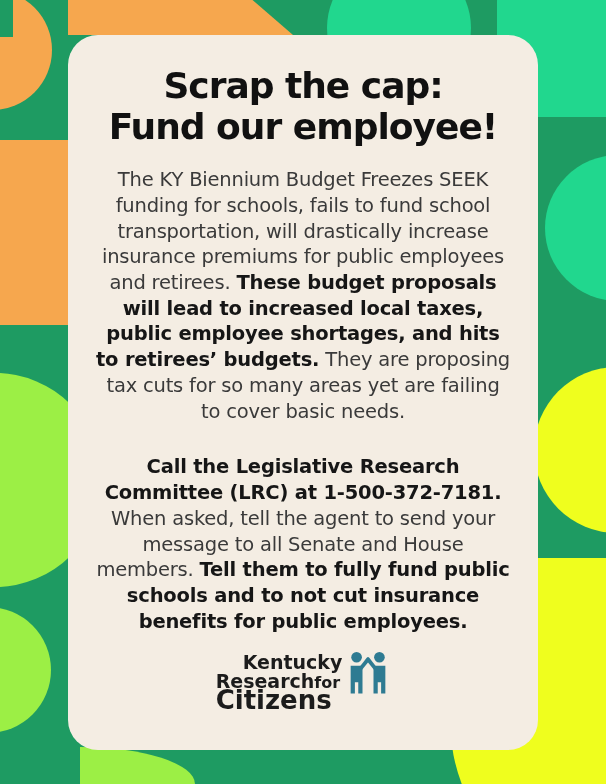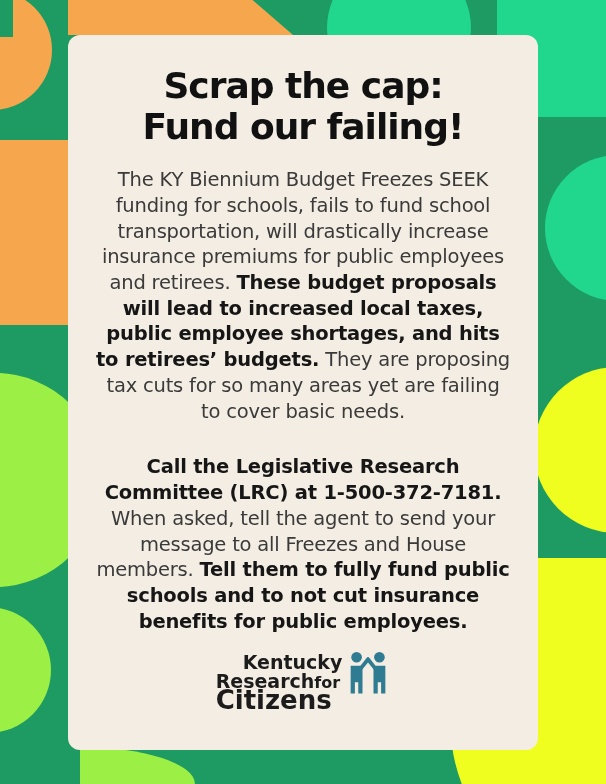--- a/index.html
+++ b/index.html
@@ -30,21 +30,21 @@
   .lime-circle-big     { left: -112px; top: 373px; width: 214px; height: 214px; }
   .lime-circle-small   { left: -75px; top: 607px; width: 126px; height: 126px; }
   .lime-quarter-bottom { left: 80px; top: 747px; width: 115px; height: 37px;
                          border-top-right-radius: 115px 37px; }
   .yellow-circle-right { left: 534px; top: 367px; width: 166px; height: 166px; }
   .yellow-blob-br      { left: 450px; top: 558px; width: 250px; height: 342px;
                          border-radius: 0 0 0 180px; }
 
   .card {
     position: absolute; left: 68px; top: 35px; width: 470px; height: 715px;
-    background: var(--card-cream, #F4EDE3); border-radius: 12px;
+    background: var(--card-cream, #F4EDE3); border-radius: 30px;
     box-sizing: border-box; padding: 30px 26px 16px 26px; text-align: center;
   }
   .title {
     font-weight: bold; font-size: 36px; line-height: 1.14;
     letter-spacing: -1px; color: var(--text-black, #111111);
   }
   .para {
     font-size: 19.5px; line-height: 1.32; color: var(--text-body, #3A3A3A);
     letter-spacing: -0.2px;
   }
@@ -78,26 +78,26 @@
   <div class="shape circle lime lime-circle-big"></div>
   <div class="shape circle lime lime-circle-small"></div>
   <div class="shape lime lime-quarter-bottom"></div>
   <div class="shape circle yellow yellow-circle-right"></div>
   <div class="shape yellow yellow-blob-br"></div>
 
   <div class="card">
 
     <div class="title">
       <div>Scrap the cap:</div>
-      <div>Fund our failing!</div>
+      <div>Fund our employee!</div>
     </div>
 
     <div class="para para-1"><span>The KY Biennium Budget Freezes SEEK funding for schools, fails to fund school transportation, will drastically increase insurance premiums for public employees and retirees. </span><span class="b">These budget proposals will lead to increased local taxes, public employee shortages, and hits to retirees’ budgets.</span><span> They are proposing tax cuts for so many areas yet are failing to cover basic needs.</span></div>
 
-    <div class="para para-2"><span class="b">Call the Legislative Research Committee (LRC) at 1-500-372-7181.</span><span> When asked, tell the agent to send your message to all Freezes and House members. </span><span class="b">Tell them to fully fund public schools and to not cut insurance benefits for public employees.</span></div>
+    <div class="para para-2"><span class="b">Call the Legislative Research Committee (LRC) at 1-500-372-7181.</span><span> When asked, tell the agent to send your message to all Senate and House members. </span><span class="b">Tell them to fully fund public schools and to not cut insurance benefits for public employees.</span></div>
 
     <div class="logo">
       <div class="logo-block">
         <div class="logo-row-top">
           <div class="logo-lines">
             <div class="logo-line1">Kentucky</div>
             <div class="logo-line2"><span>Research</span><span class="small">for</span></div>
           </div>
           <svg class="people-icon" viewBox="0 0 52 56" width="44" height="48" aria-hidden="true">
             <circle cx="12.5" cy="7" r="6.3"></circle>

